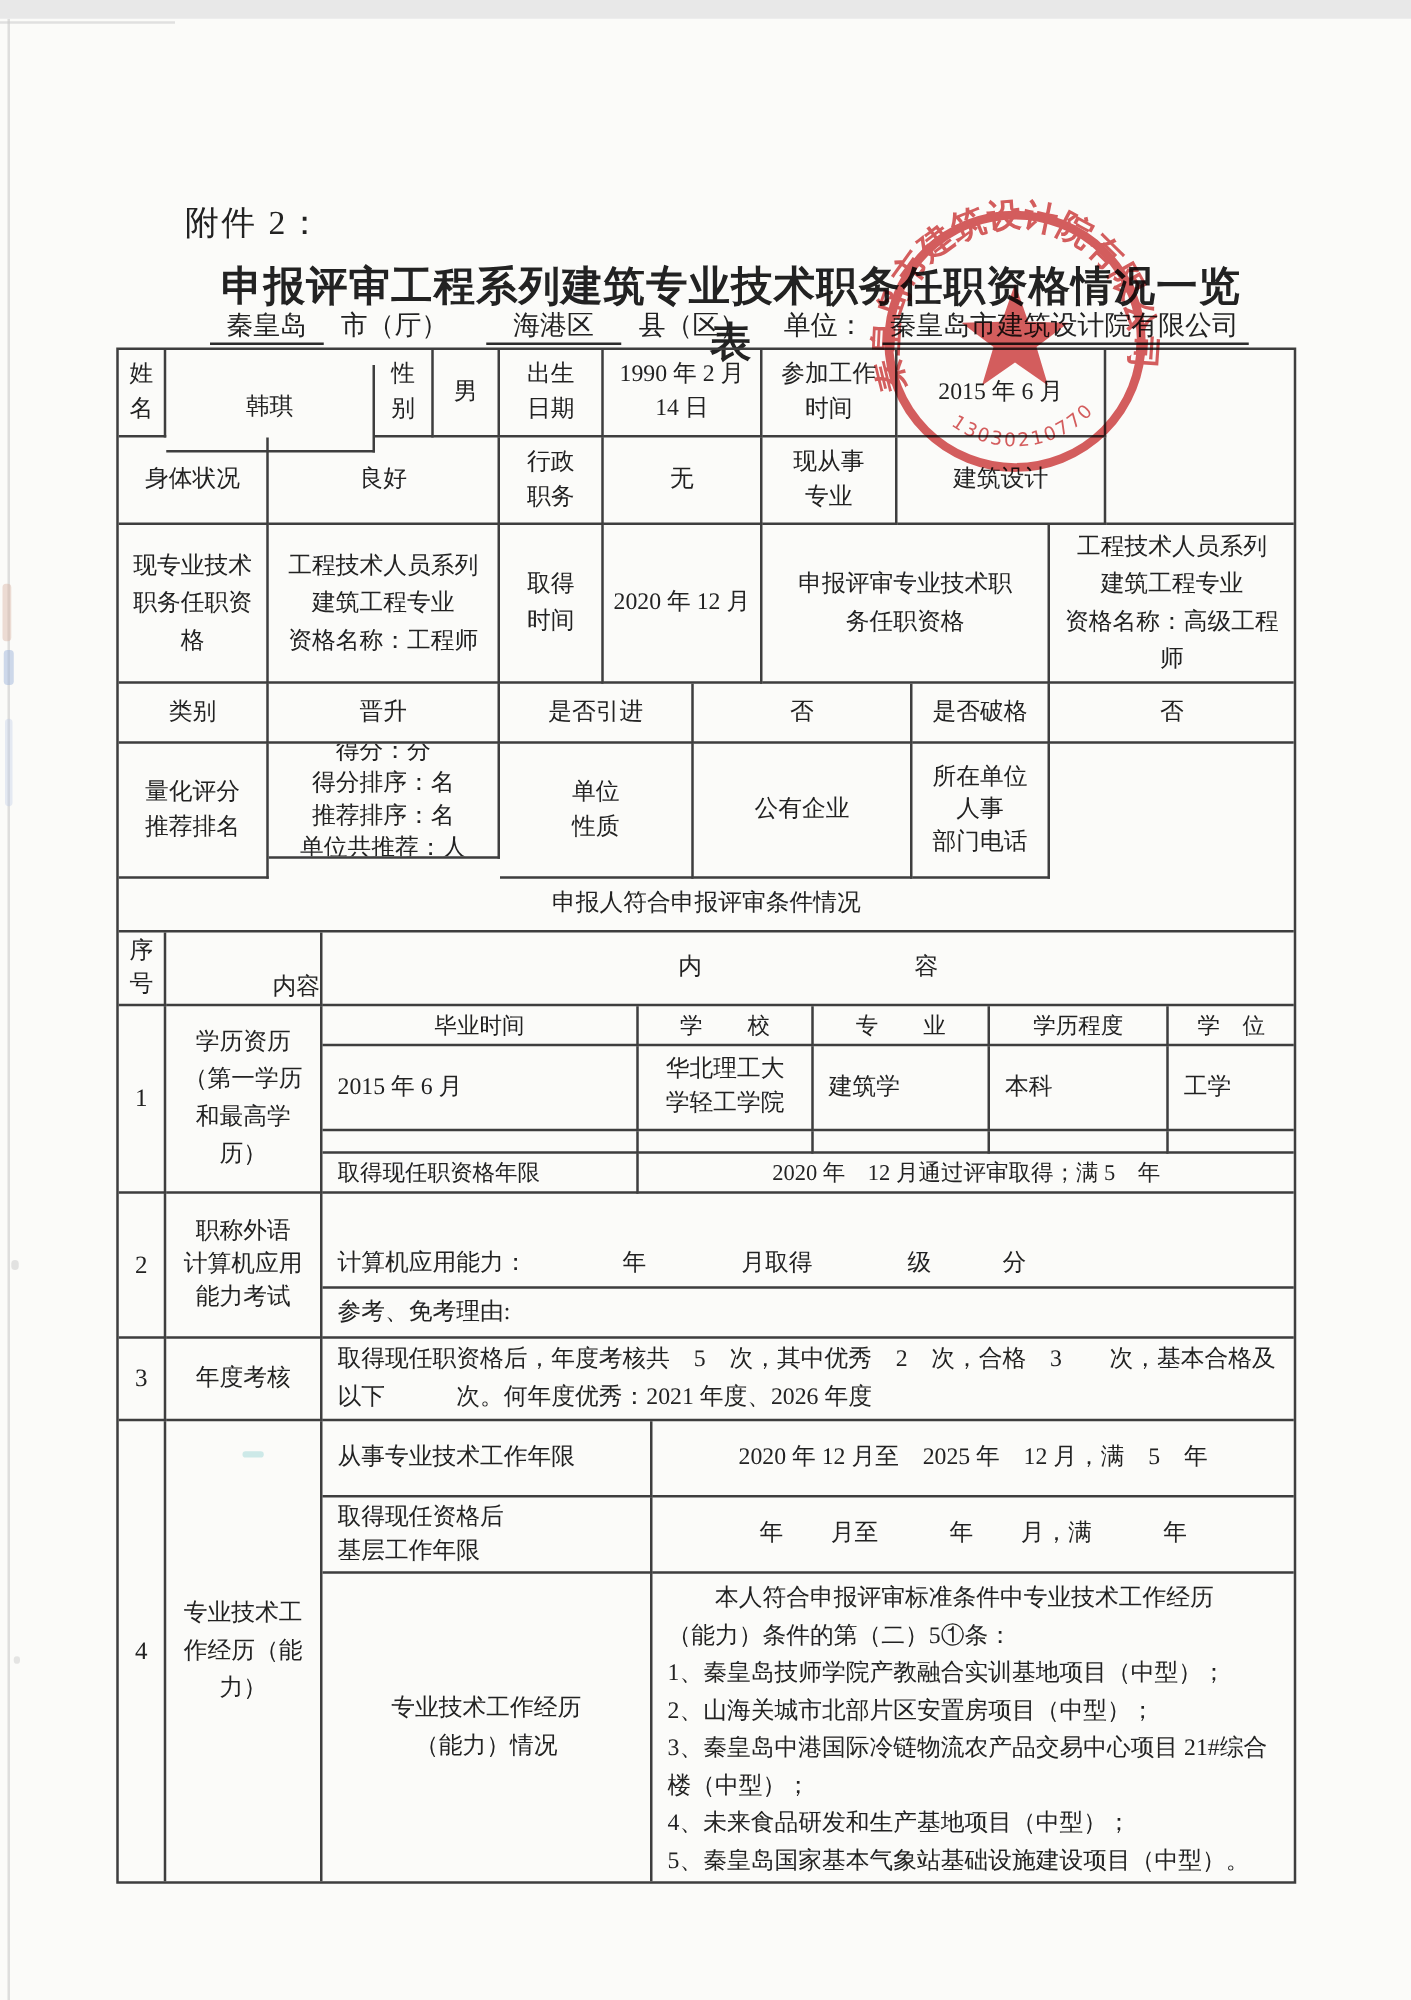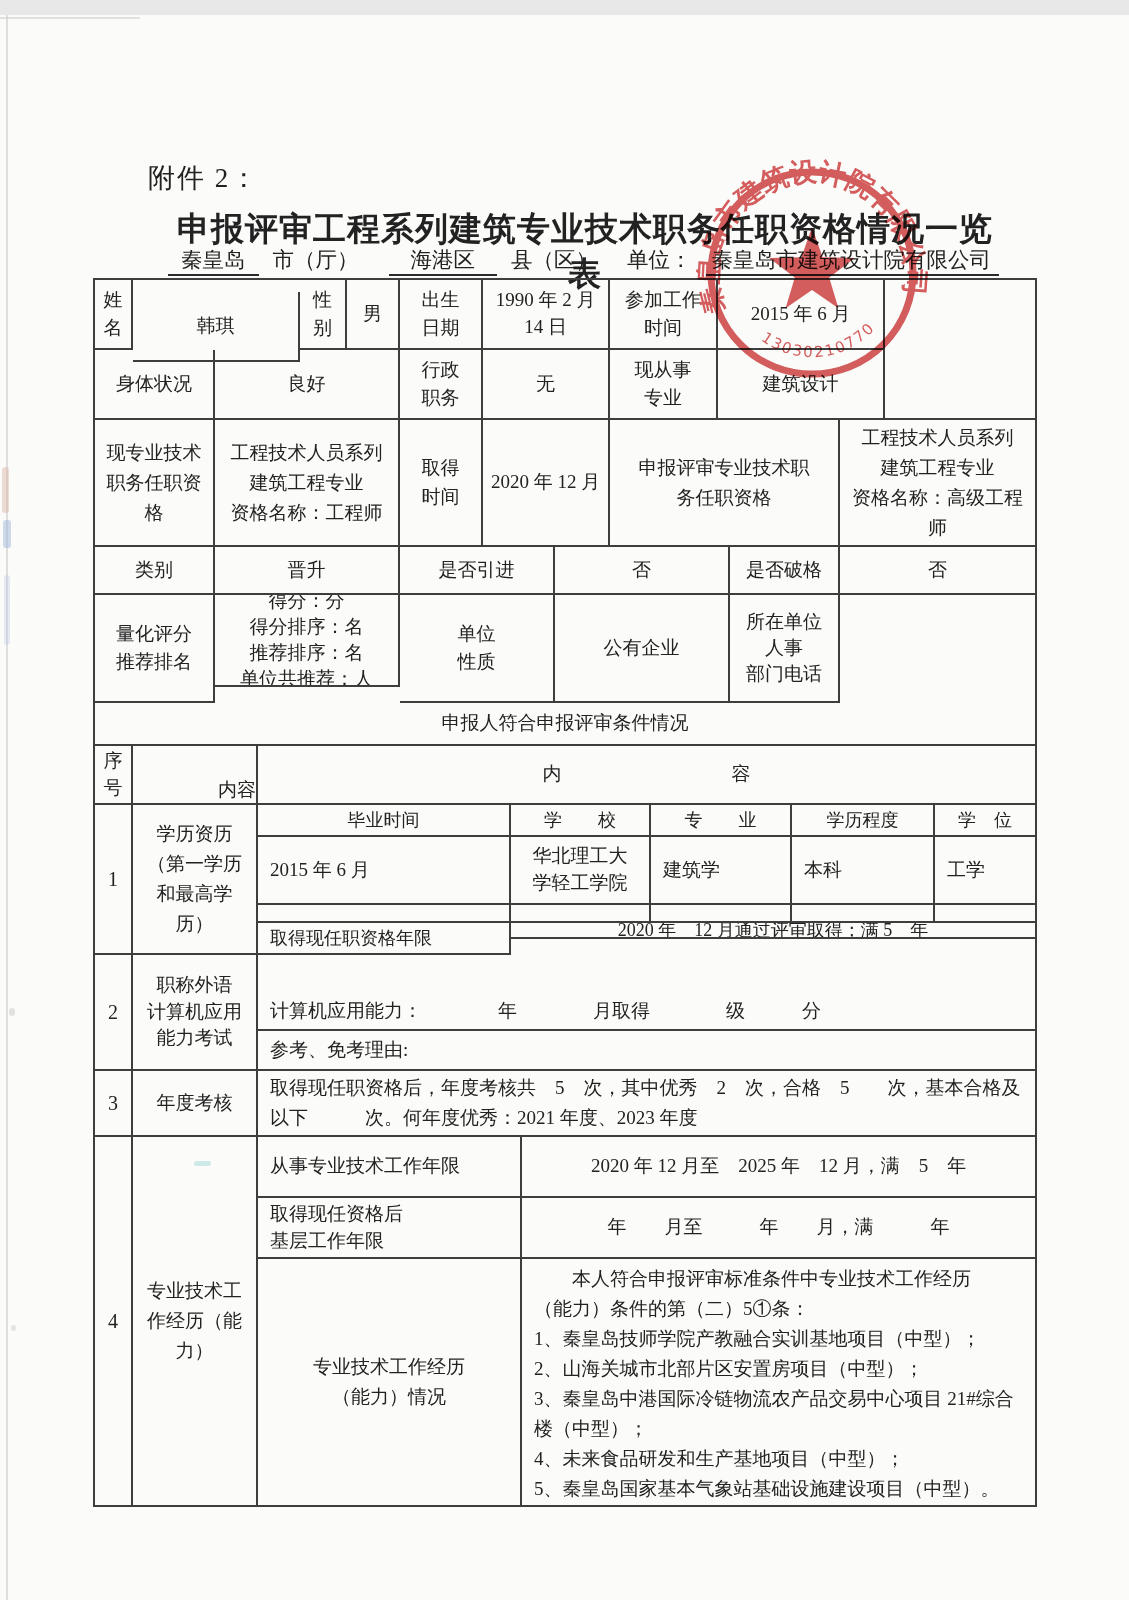--- a/index.html
+++ b/index.html
@@ -162,32 +162,32 @@
 学轻工学院</div>
     <div class="c left" style="left:556px;top:557px;width:141px;height:68px">建筑学</div>
     <div class="c left" style="left:697px;top:557px;width:143px;height:68px">本科</div>
     <div class="c nr left" style="left:840px;top:557px;width:100px;height:68px">工学</div>
     <div class="c" style="left:163px;top:625px;width:253px;height:18px"></div>
     <div class="c" style="left:416px;top:625px;width:140px;height:18px"></div>
     <div class="c" style="left:556px;top:625px;width:141px;height:18px"></div>
     <div class="c" style="left:697px;top:625px;width:143px;height:18px"></div>
     <div class="c nr" style="left:840px;top:625px;width:100px;height:18px"></div>
     <div class="c left small" style="left:163px;top:643px;width:253px;height:32px">取得现任职资格年限</div>
-    <div class="c nr small" style="left:416px;top:643px;width:524px;height:16px">2020 年　12 月通过评审取得；满 5　年</div>
+    <div class="c nr small" style="left:416px;top:643px;width:524px;height:32px">2020 年　12 月通过评审取得；满 5　年</div>
 
     <div class="c seq-cell" style="left:0;top:675px;width:38px;height:116px">2</div>
     <div class="c tight" style="left:38px;top:675px;width:125px;height:116px">职称外语
 计算机应用
 能力考试</div>
     <div class="c nr left" style="left:163px;top:713px;width:777px;height:38px">计算机应用能力：　　　　年　　　　月取得　　　　级　　　分</div>
     <div class="c nr left" style="left:163px;top:751px;width:777px;height:40px">参考、免考理由:</div>
 
     <div class="c seq-cell" style="left:0;top:791px;width:38px;height:66px">3</div>
     <div class="c" style="left:38px;top:791px;width:125px;height:66px">年度考核</div>
-    <div class="c nr left lh30" style="left:163px;top:791px;width:777px;height:66px;padding-right:6px">取得现任职资格后，年度考核共　5　次，其中优秀　2　次，合格　5　　次，基本合格及以下　　　次。何年度优秀：2021 年度、2023 年度</div>
+    <div class="c nr left lh30" style="left:163px;top:791px;width:777px;height:66px;padding-right:6px">取得现任职资格后，年度考核共　5　次，其中优秀　2　次，合格　3　　次，基本合格及以下　　　次。何年度优秀：2021 年度、2026 年度</div>
 
     <div class="c nb seq-cell" style="left:0;top:857px;width:38px;height:368px">4</div>
     <div class="c nb lh30" style="left:38px;top:857px;width:125px;height:368px">专业技术工
 作经历（能
 力）</div>
     <div class="c left" style="left:163px;top:857px;width:264px;height:61px">从事专业技术工作年限</div>
     <div class="c nr" style="left:427px;top:857px;width:513px;height:61px">2020 年 12 月至　2025 年　12 月，满　5　年</div>
     <div class="c left tight" style="left:163px;top:918px;width:264px;height:61px">取得现任资格后
 基层工作年限</div>
     <div class="c nr" style="left:427px;top:918px;width:513px;height:61px">年　　月至　　　年　　月，满　　　年</div>

